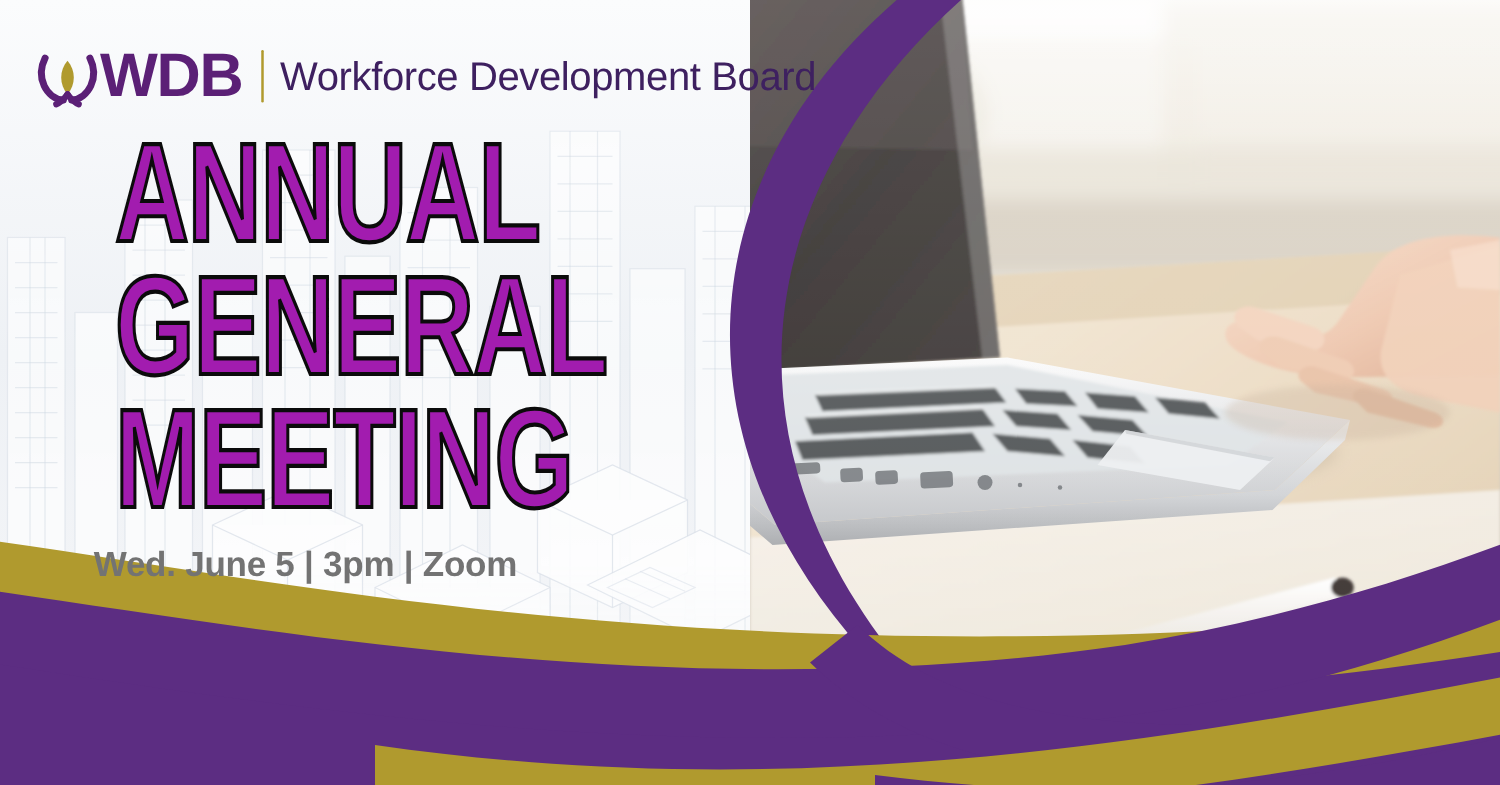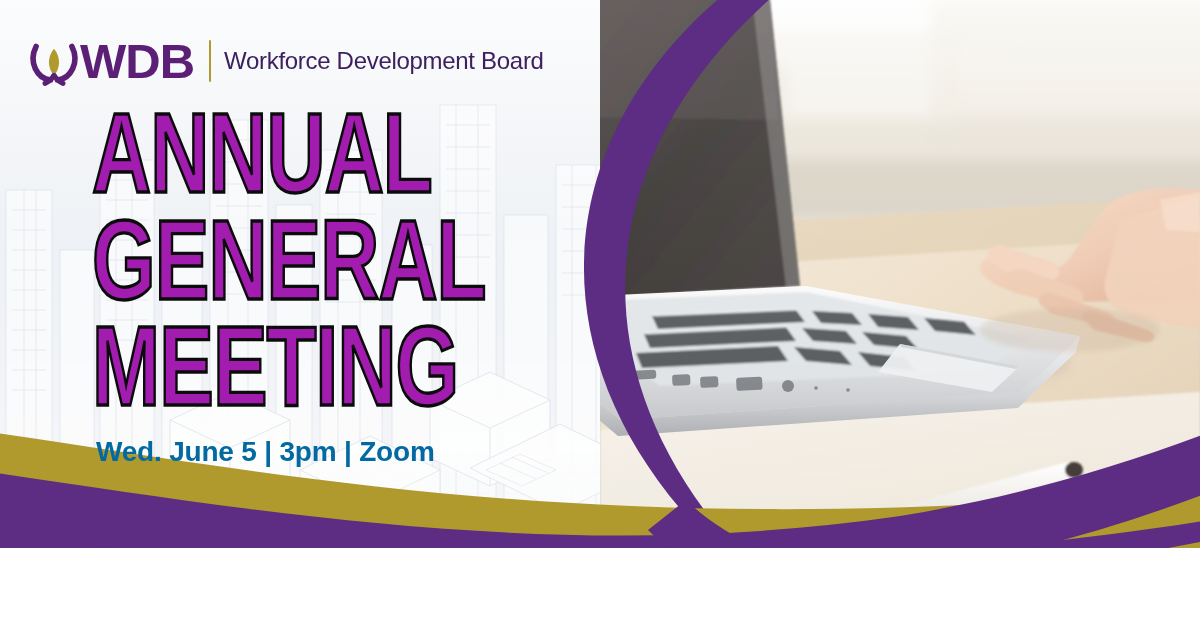--- a/index.html
+++ b/index.html
@@ -2,21 +2,21 @@
 <html><head>
 <meta charset="utf-8">
 <style>
   html,body{margin:0;padding:0;}
   body{
     width:1200px;height:628px;overflow:hidden;
     font-family:"Liberation Sans", sans-serif;
     background:#ffffff;
   }
   #poster{
-    position:relative;width:1200px;height:548px;overflow:hidden;
+    position:relative;width:1200px;height:628px;overflow:hidden;
     background:#f2f4f7;
   }
 
   
   .bg-left{
     position:absolute;inset:0;
     background:
       linear-gradient(180deg,#fbfcfd 0%,#eef1f5 45%,#f6f7f9 100%);
   }
   .city-svg{position:absolute;left:0;top:0;width:700px;height:628px;opacity:.85;}
@@ -41,21 +41,21 @@
   .logo-wdb{
     font-family:"Liberation Sans", sans-serif;
     font-weight:700;font-size:49px;line-height:1;
     letter-spacing:-1px;color:#5B2076;margin-left:-2px;
   }
   .logo-div{
     width:2px;height:42px;background:#B09A2E;margin:0 13px 0 15px;border-radius:1px;
   }
   .logo-sub{
     font-family:"Liberation Sans", sans-serif;
-    font-weight:400;font-size:24px;line-height:1;color:#3E2060;
+    font-weight:400;font-size:32px;line-height:1;color:#3E2060;
     letter-spacing:-.3px;white-space:nowrap;
   }
 
   
   .headline{
     position:absolute;left:92px;top:99px;z-index:6;
     color:#a21caf;
   }
   .hl-line{
     font-family:"Liberation Sans Narrow","Liberation Sans", sans-serif;
@@ -66,24 +66,24 @@
     transform:scaleX(.93) scaleY(1.28);
     transform-origin:left top;
     white-space:nowrap;
     margin:0 0 20px 0;
     -webkit-text-stroke:2.6px #0b0b0b;
   }
   .hl-line.l2{margin-bottom:20px;}
   .hl-line.l3{margin-bottom:0;}
 
   .subline{
-    position:absolute;left:96px;top:436px;z-index:6;
+    position:absolute;left:75px;top:436px;z-index:6;
     font-family:"Liberation Sans", sans-serif;
     font-weight:700;font-size:28px;letter-spacing:-.2px;
-    color:#0369a1;white-space:nowrap;
+    color:#737373;white-space:nowrap;
   }
 </style>
 </head>
 <body>
 
 <div id="poster">
 
   <div class="bg-left"></div>
 
   <svg class="city-svg" viewBox="0 0 700 628" preserveAspectRatio="none" aria-hidden="true">

